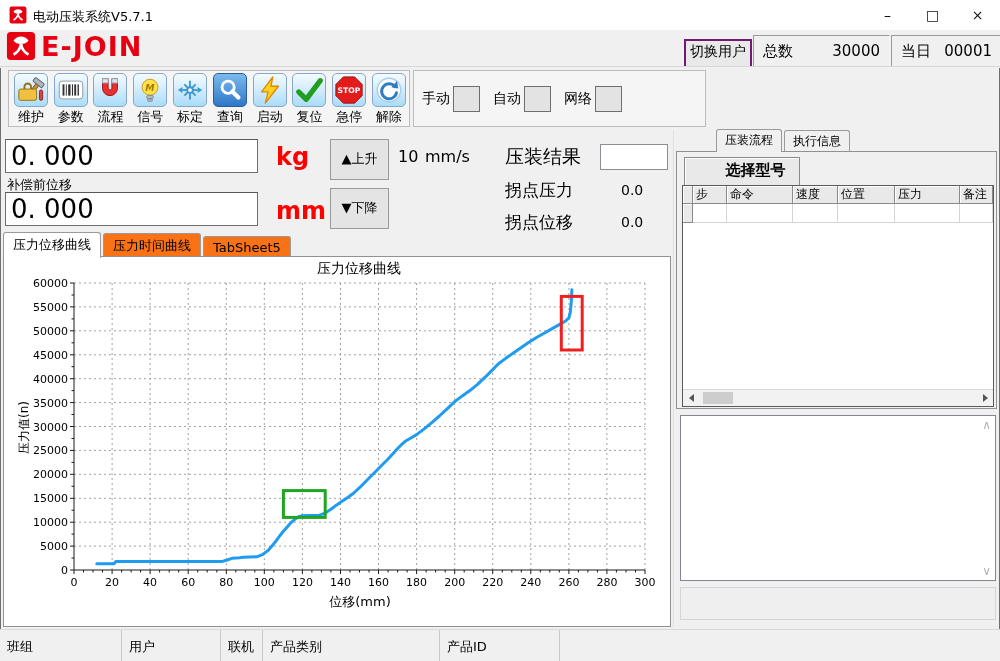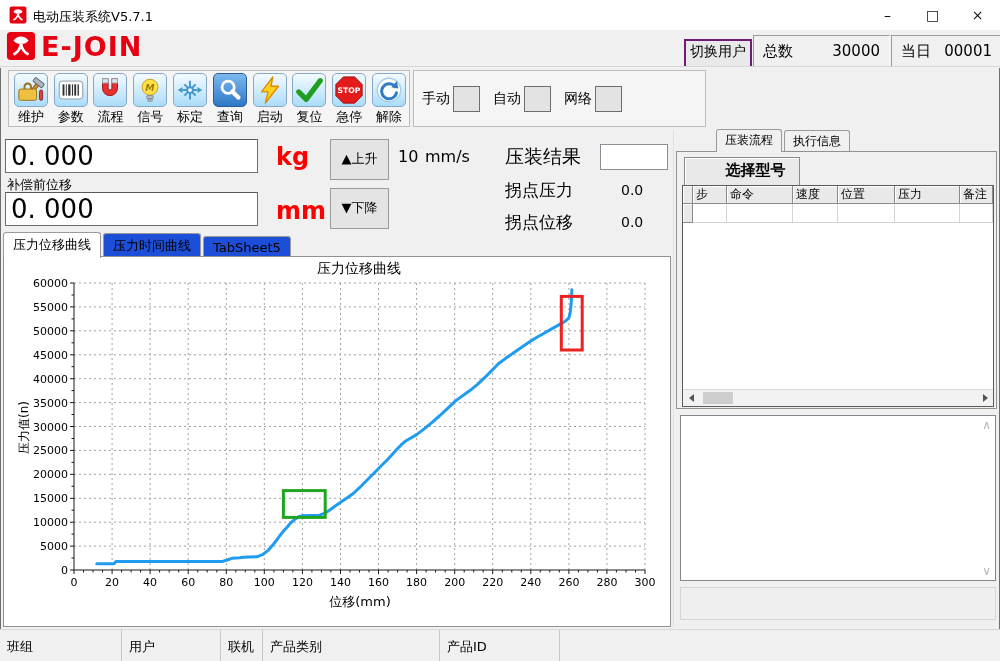--- a/index.html
+++ b/index.html
@@ -43,21 +43,21 @@
   .speed-val{position:absolute;left:398px;top:147px;font-size:16px;}
   .speed-unit{position:absolute;left:425px;top:147px;font-size:16px;}
   #manual-speed{position:absolute;left:394px;top:187px;width:69px;height:41px;font-size:11px;line-height:37px;}
   .res-label{position:absolute;left:505px;font-size:19px;}
   .res-field{position:absolute;left:600px;top:144px;width:66px;height:24px;background:#fff;border:1px solid #8a8f96;}
   .knee-label{position:absolute;left:505px;font-size:17px;}
   .knee-val{position:absolute;left:597px;font-size:14px;margin-left:24px;}
 
   
   .tabbar{position:absolute;display:flex;align-items:flex-end;}
-  .tab{border:1px solid #9a9a9a;border-bottom:none;background:#1d4ed8;border-radius:3px 3px 0 0;margin-right:2px;white-space:nowrap;}
+  .tab{border:1px solid #9a9a9a;border-bottom:none;background:#f97316;border-radius:3px 3px 0 0;margin-right:2px;white-space:nowrap;}
   .tab.active{background:#fff;position:relative;z-index:3;}
   #left-tabs{left:3px;top:234px;height:23px;}
   #left-tabs .tab{font-size:13px;padding:3px 9px 2px 9px;}
   #left-tabs .tab.active{padding-bottom:4px;margin-bottom:-1px;}
   #right-tabs{left:716px;top:131px;height:20px;}
   #right-tabs .tab{font-size:12px;padding:2px 8px 1px 8px;background:#f0f0f0;}
   #right-tabs .tab.active{margin-bottom:-1px;padding-bottom:3px;}
 
   
   #chart-panel{position:absolute;left:3px;top:256px;width:668px;height:371px;background:#fff;border:1px solid #919191;box-sizing:border-box;}

